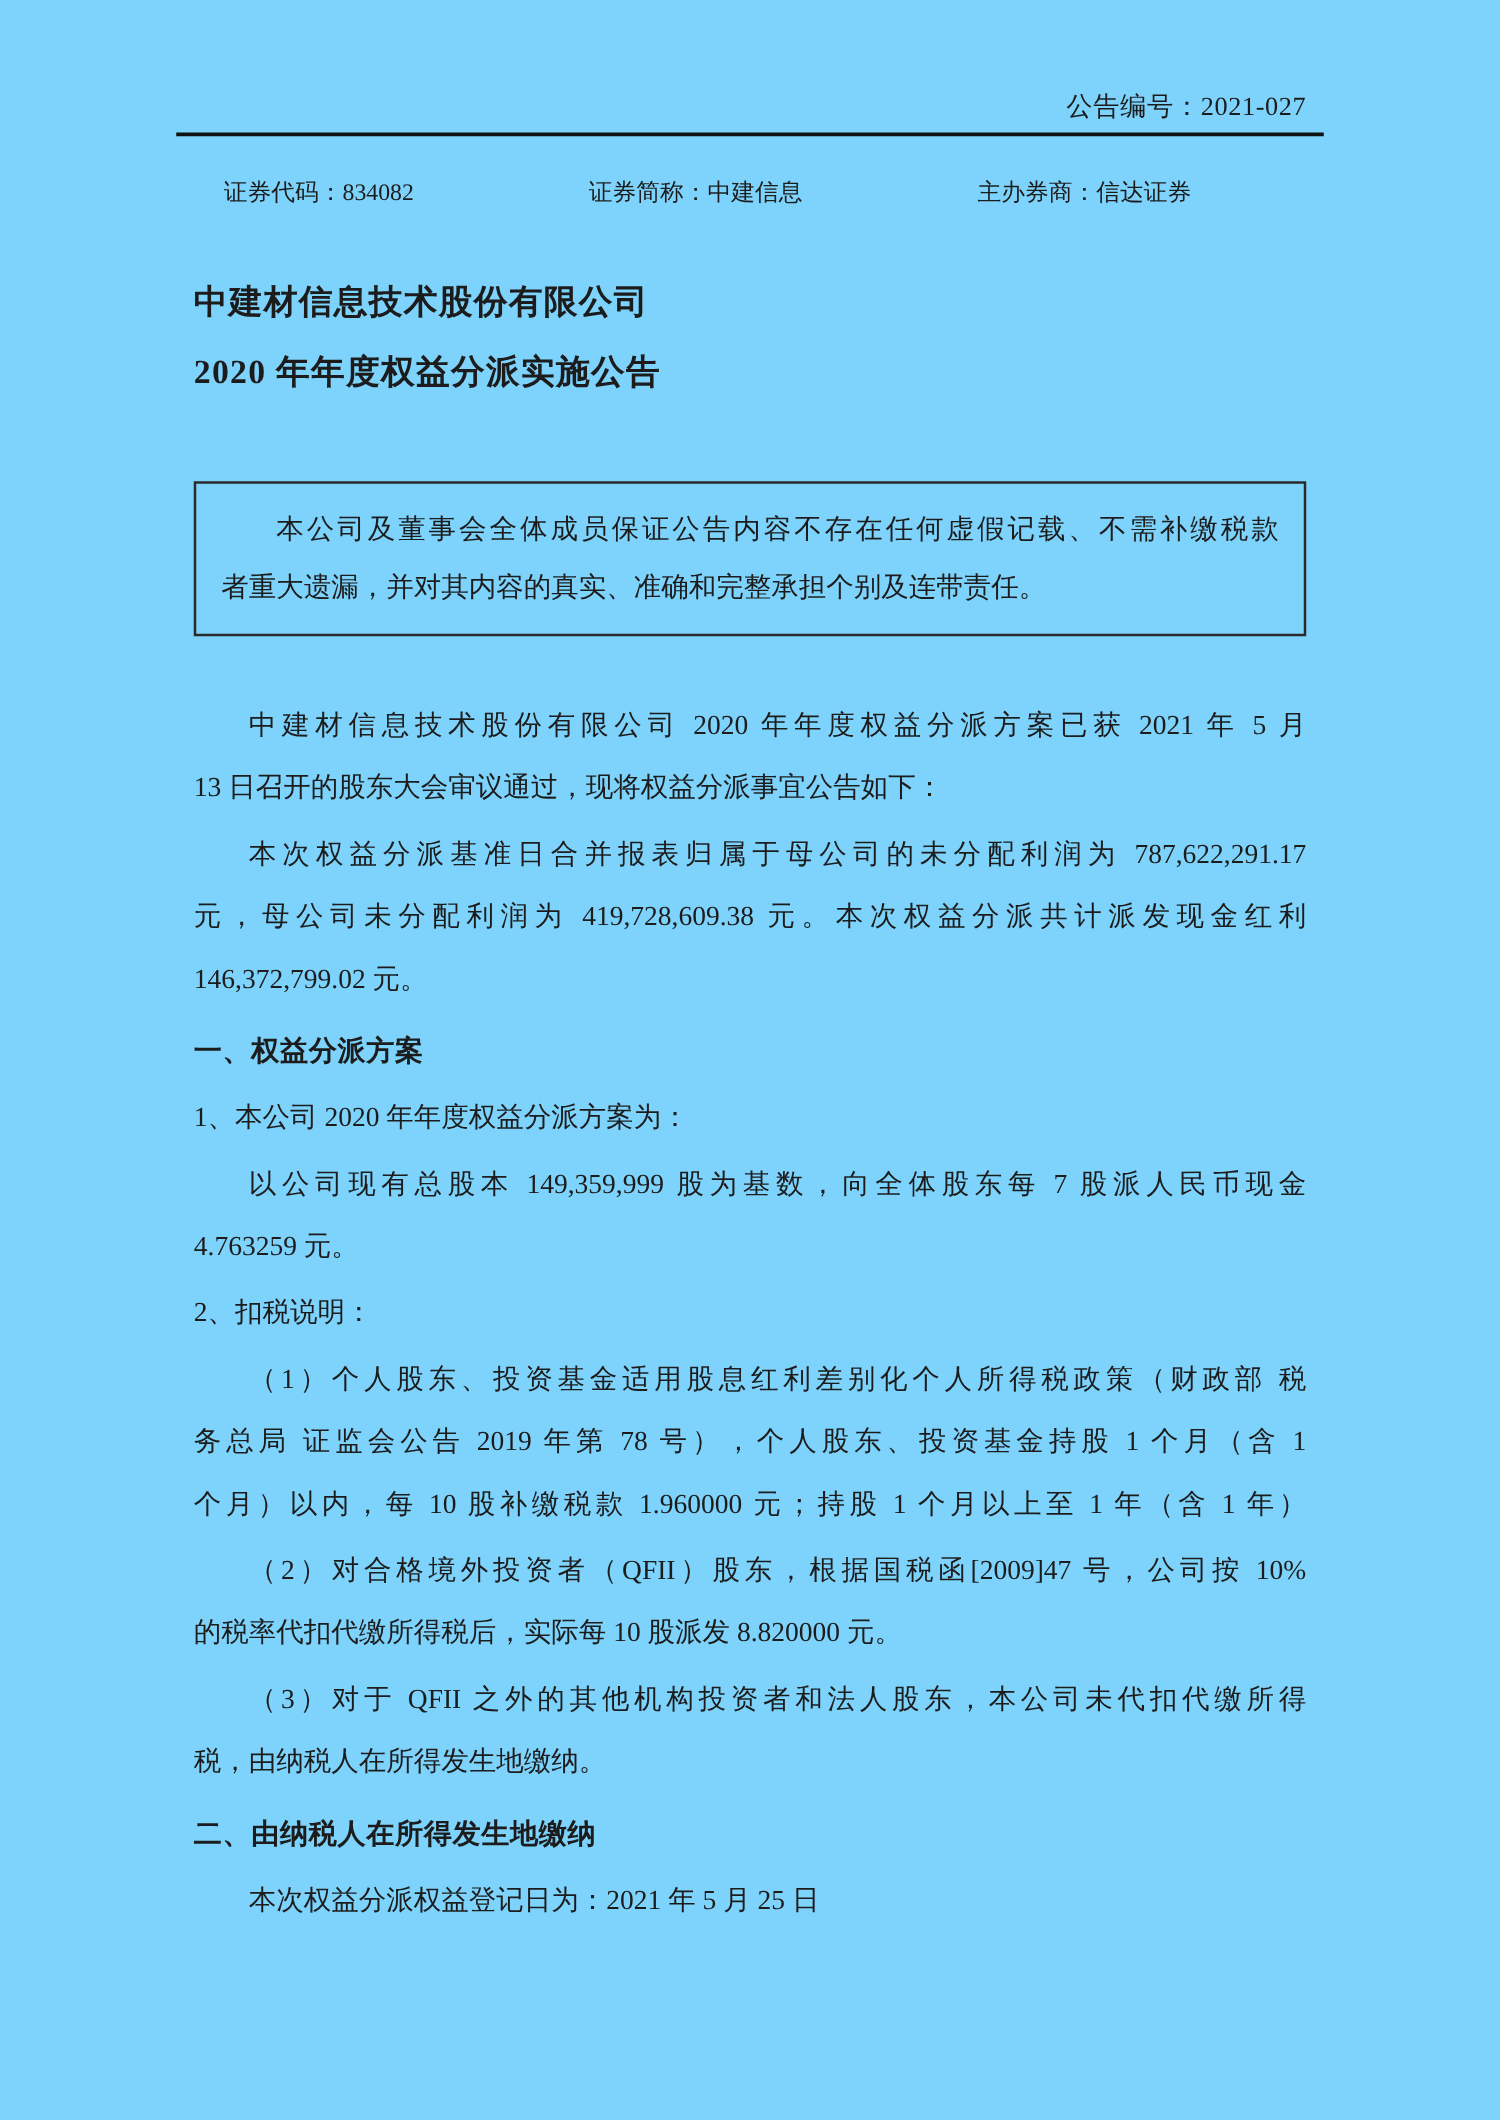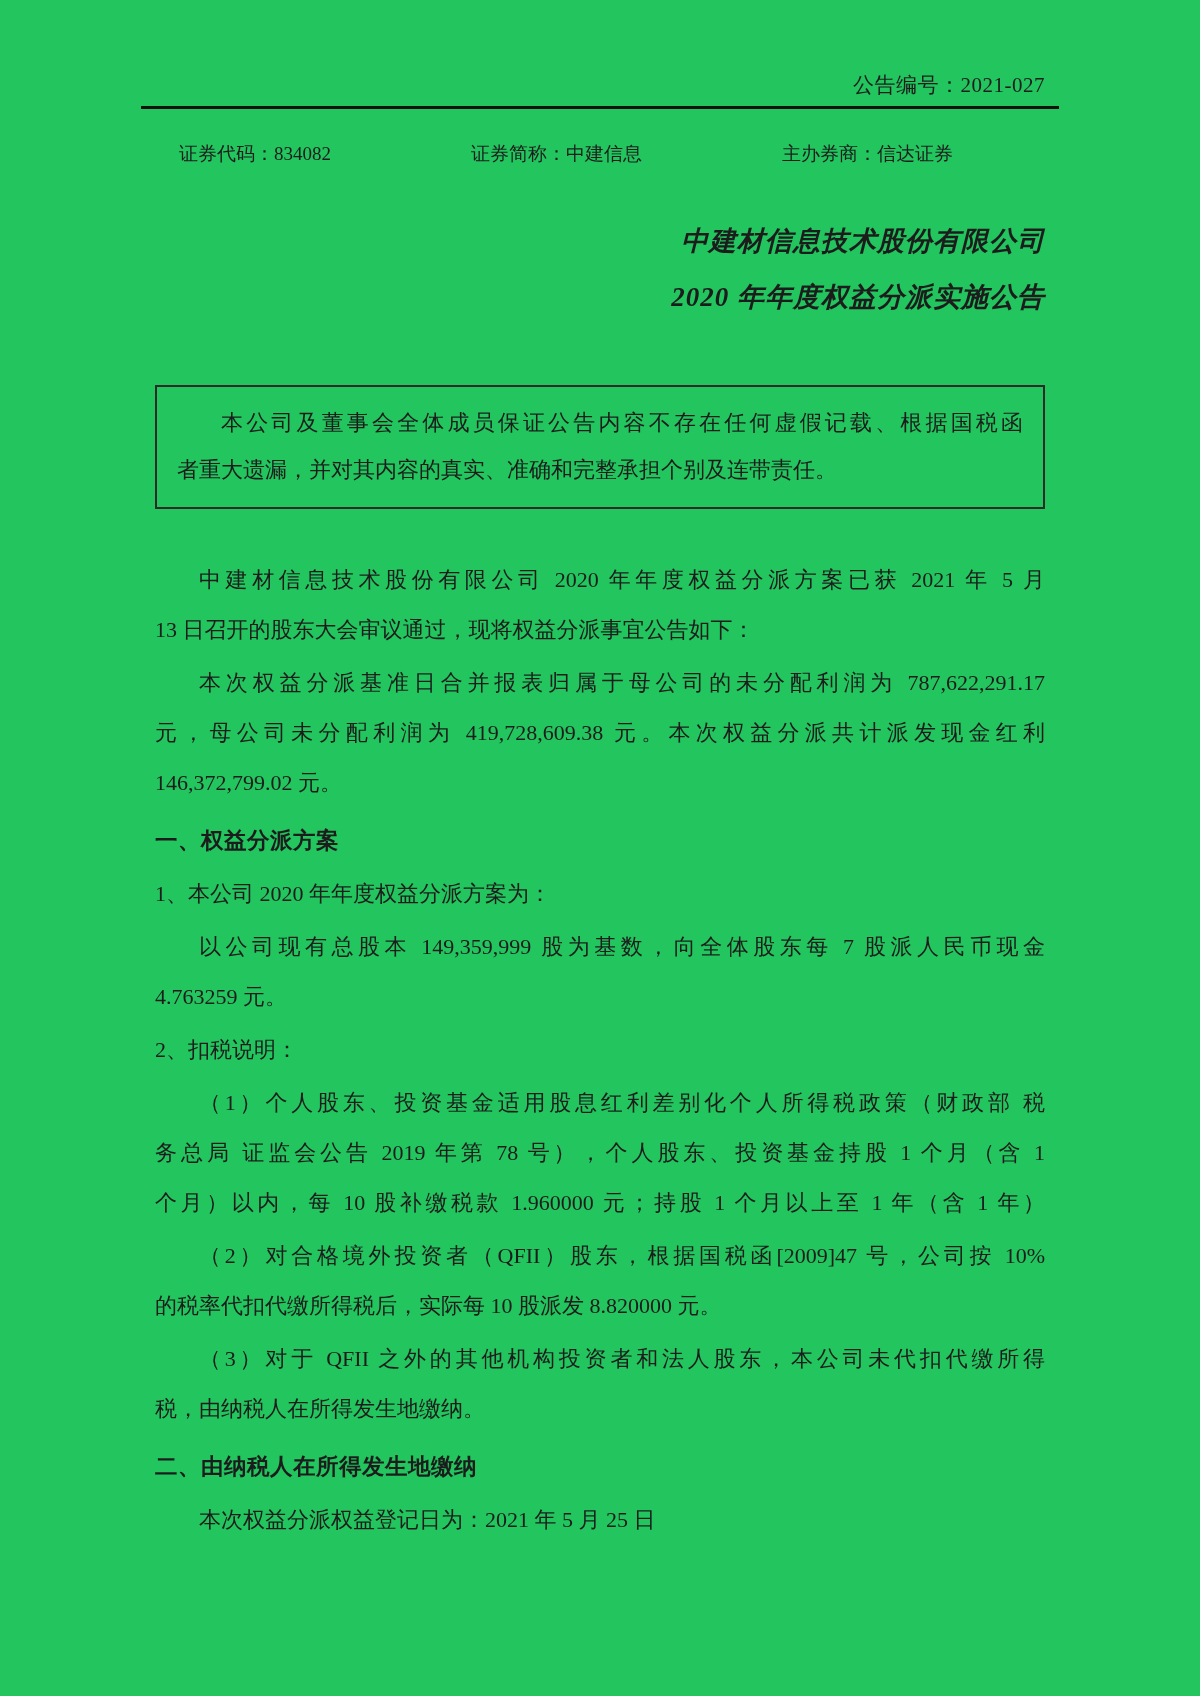--- a/index.html
+++ b/index.html
@@ -1,20 +1,20 @@
 <!DOCTYPE html>
 <html><head>
 <meta charset="utf-8">
 <style>
   html, body { margin: 0; padding: 0; background: #ffffff; }
   .page {
     position: relative;
     width: 1200px;
     height: 1696px;
-    background: #22c55e;
+    background: #7dd3fc;
     overflow: hidden;
     font-family: "Liberation Serif", "DejaVu Serif", serif;
     color: #1c1c1c;
     box-sizing: border-box;
   }
   .content {
     width: 890px;
     margin: 0 auto;
     padding-top: 72px;
     box-sizing: border-box;
@@ -31,21 +31,21 @@
     margin: 8px -14px 0 -14px;
   }
   .securities-row {
     display: flex;
     justify-content: space-between;
     font-size: 19px;
     margin-top: 32px;
     padding: 0 92px 0 24px;
     text-align: center;
   }
-  .title-block { margin-top: 46px; text-align: right; font-style: italic; }
+  .title-block { margin-top: 46px; text-align: left; }
   .title-line {
     font-size: 27px;
     font-weight: bold;
     line-height: 56px;
     letter-spacing: 1px;
   }
   .disclaimer-box {
     margin-top: 60px;
     border: 2px solid #2a2a2a;
     padding: 12px 20px 14px 20px;
@@ -87,21 +87,21 @@
       <span>证券简称：中建信息</span>
       <span>主办券商：信达证券</span>
     </div>
 
     <div class="title-block">
       <div class="title-line">中建材信息技术股份有限公司</div>
       <div class="title-line">2020 年年度权益分派实施公告</div>
     </div>
 
     <div class="disclaimer-box">
-      <div class="line full indent">本公司及董事会全体成员保证公告内容不存在任何虚假记载、根据国税函</div>
+      <div class="line full indent">本公司及董事会全体成员保证公告内容不存在任何虚假记载、不需补缴税款</div>
       <div class="line last">者重大遗漏，并对其内容的真实、准确和完整承担个别及连带责任。</div>
     </div>
 
     <div class="doc-body">
         <div class="para">
           <div class="line full indent">中建材信息技术股份有限公司 2020 年年度权益分派方案已获 2021 年 5 月</div>
           <div class="line last">13 日召开的股东大会审议通过，现将权益分派事宜公告如下：</div>
         </div>
         <div class="para">
           <div class="line full indent">本次权益分派基准日合并报表归属于母公司的未分配利润为 787,622,291.17</div>

